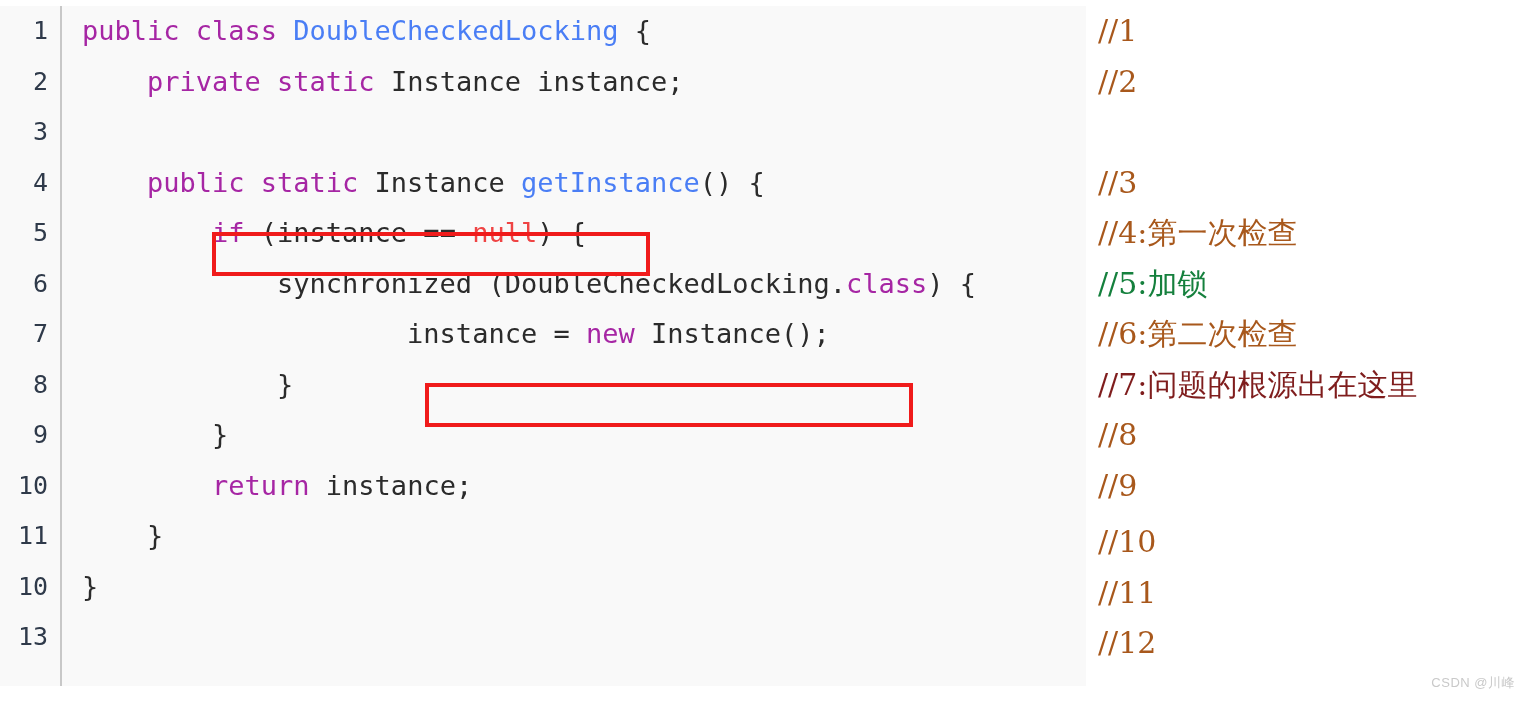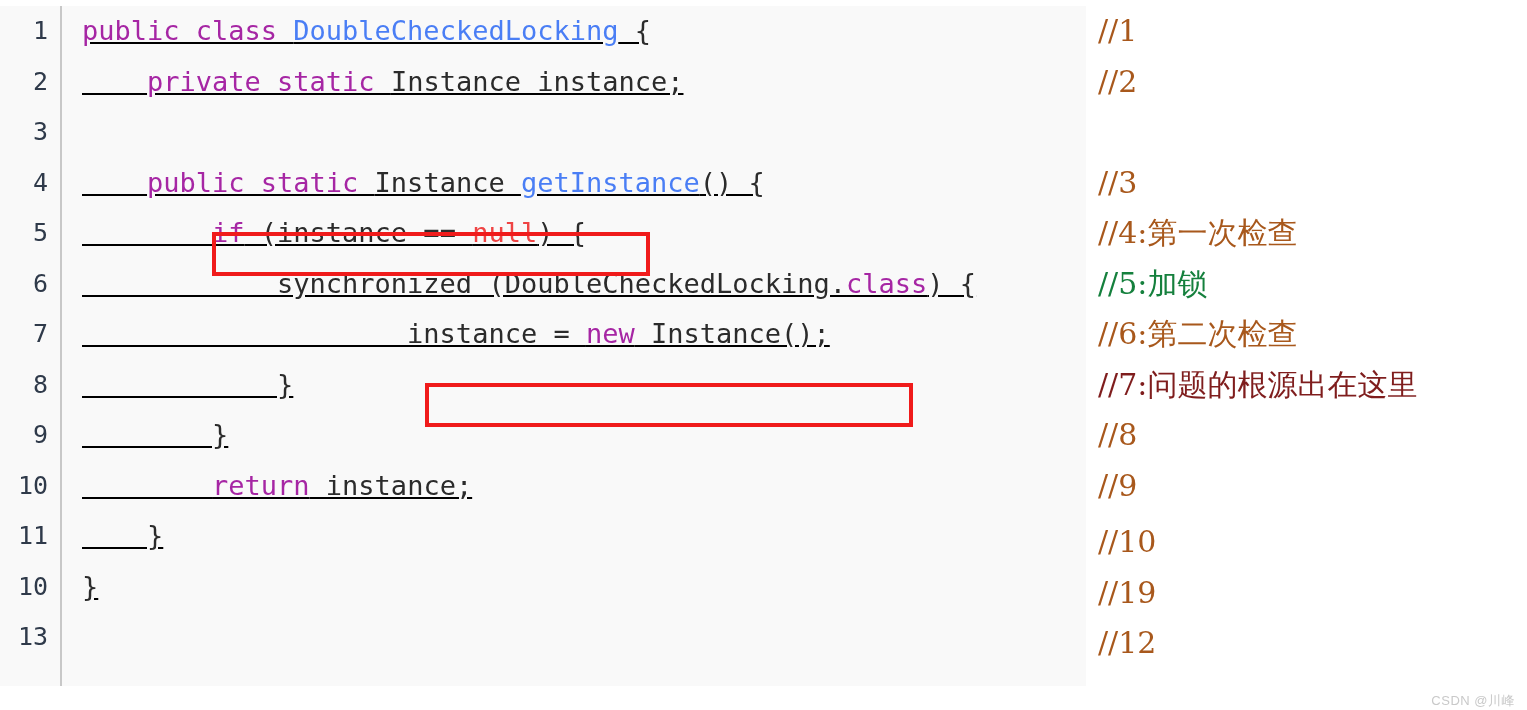--- a/index.html
+++ b/index.html
@@ -53,21 +53,20 @@
     box-sizing: border-box;
   }
 
   
   #lines {
     position: absolute;
     left: 62px;
     top: 0;
     right: 3px;
     height: 100%;
-    text-decoration: underline;
   }
   #lines .cl {
     height: 50.5px;
     line-height: 50.5px;
     padding-left: 20px;
     font-size: 27px;
     letter-spacing: 0px;
     color: #2b2b2b;
     white-space: pre;
     font-family: "DejaVu Sans Mono", "Liberation Mono", monospace;
@@ -103,21 +102,21 @@
     font-size: 30px;
     color: #a8581c;
     white-space: pre;
     font-family: "DejaVu Serif", "Liberation Serif", serif;
   }
 
   
   #watermark {
     position: absolute;
     right: 12px;
-    bottom: 0;
+    bottom: 18px;
     font-size: 13px;
     color: #c9c9c9;
     font-family: "Liberation Sans", sans-serif;
     letter-spacing: 0.5px;
   }
 </style>
 </head>
 <body>
 
 <div id="code-panel">
@@ -167,17 +166,17 @@
     <div class="cm" style="color: rgb(168, 88, 28);">//2</div>
     <div class="cm" style="color: rgb(168, 88, 28);">&nbsp;</div>
     <div class="cm" style="color: rgb(168, 88, 28);">//3</div>
     <div class="cm" style="color: rgb(168, 88, 28);">//4:第一次检查</div>
     <div class="cm" style="color: #15803d;">//5:加锁</div>
     <div class="cm" style="color: rgb(168, 88, 28);">//6:第二次检查</div>
     <div class="cm" style="color: #7f1d1d;">//7:问题的根源出在这里</div>
     <div class="cm" style="color: rgb(168, 88, 28);">//8</div>
     <div class="cm" style="color: rgb(168, 88, 28);">//9</div>
     <div class="cm" style="color: rgb(168, 88, 28); margin-top: 6px;">//10</div>
-    <div class="cm" style="color: rgb(168, 88, 28);">//19</div>
+    <div class="cm" style="color: rgb(168, 88, 28);">//11</div>
     <div class="cm" style="color: rgb(168, 88, 28);">//12</div>
   </div>
 
 <div id="watermark">CSDN @川峰</div>
 
 </body></html>

